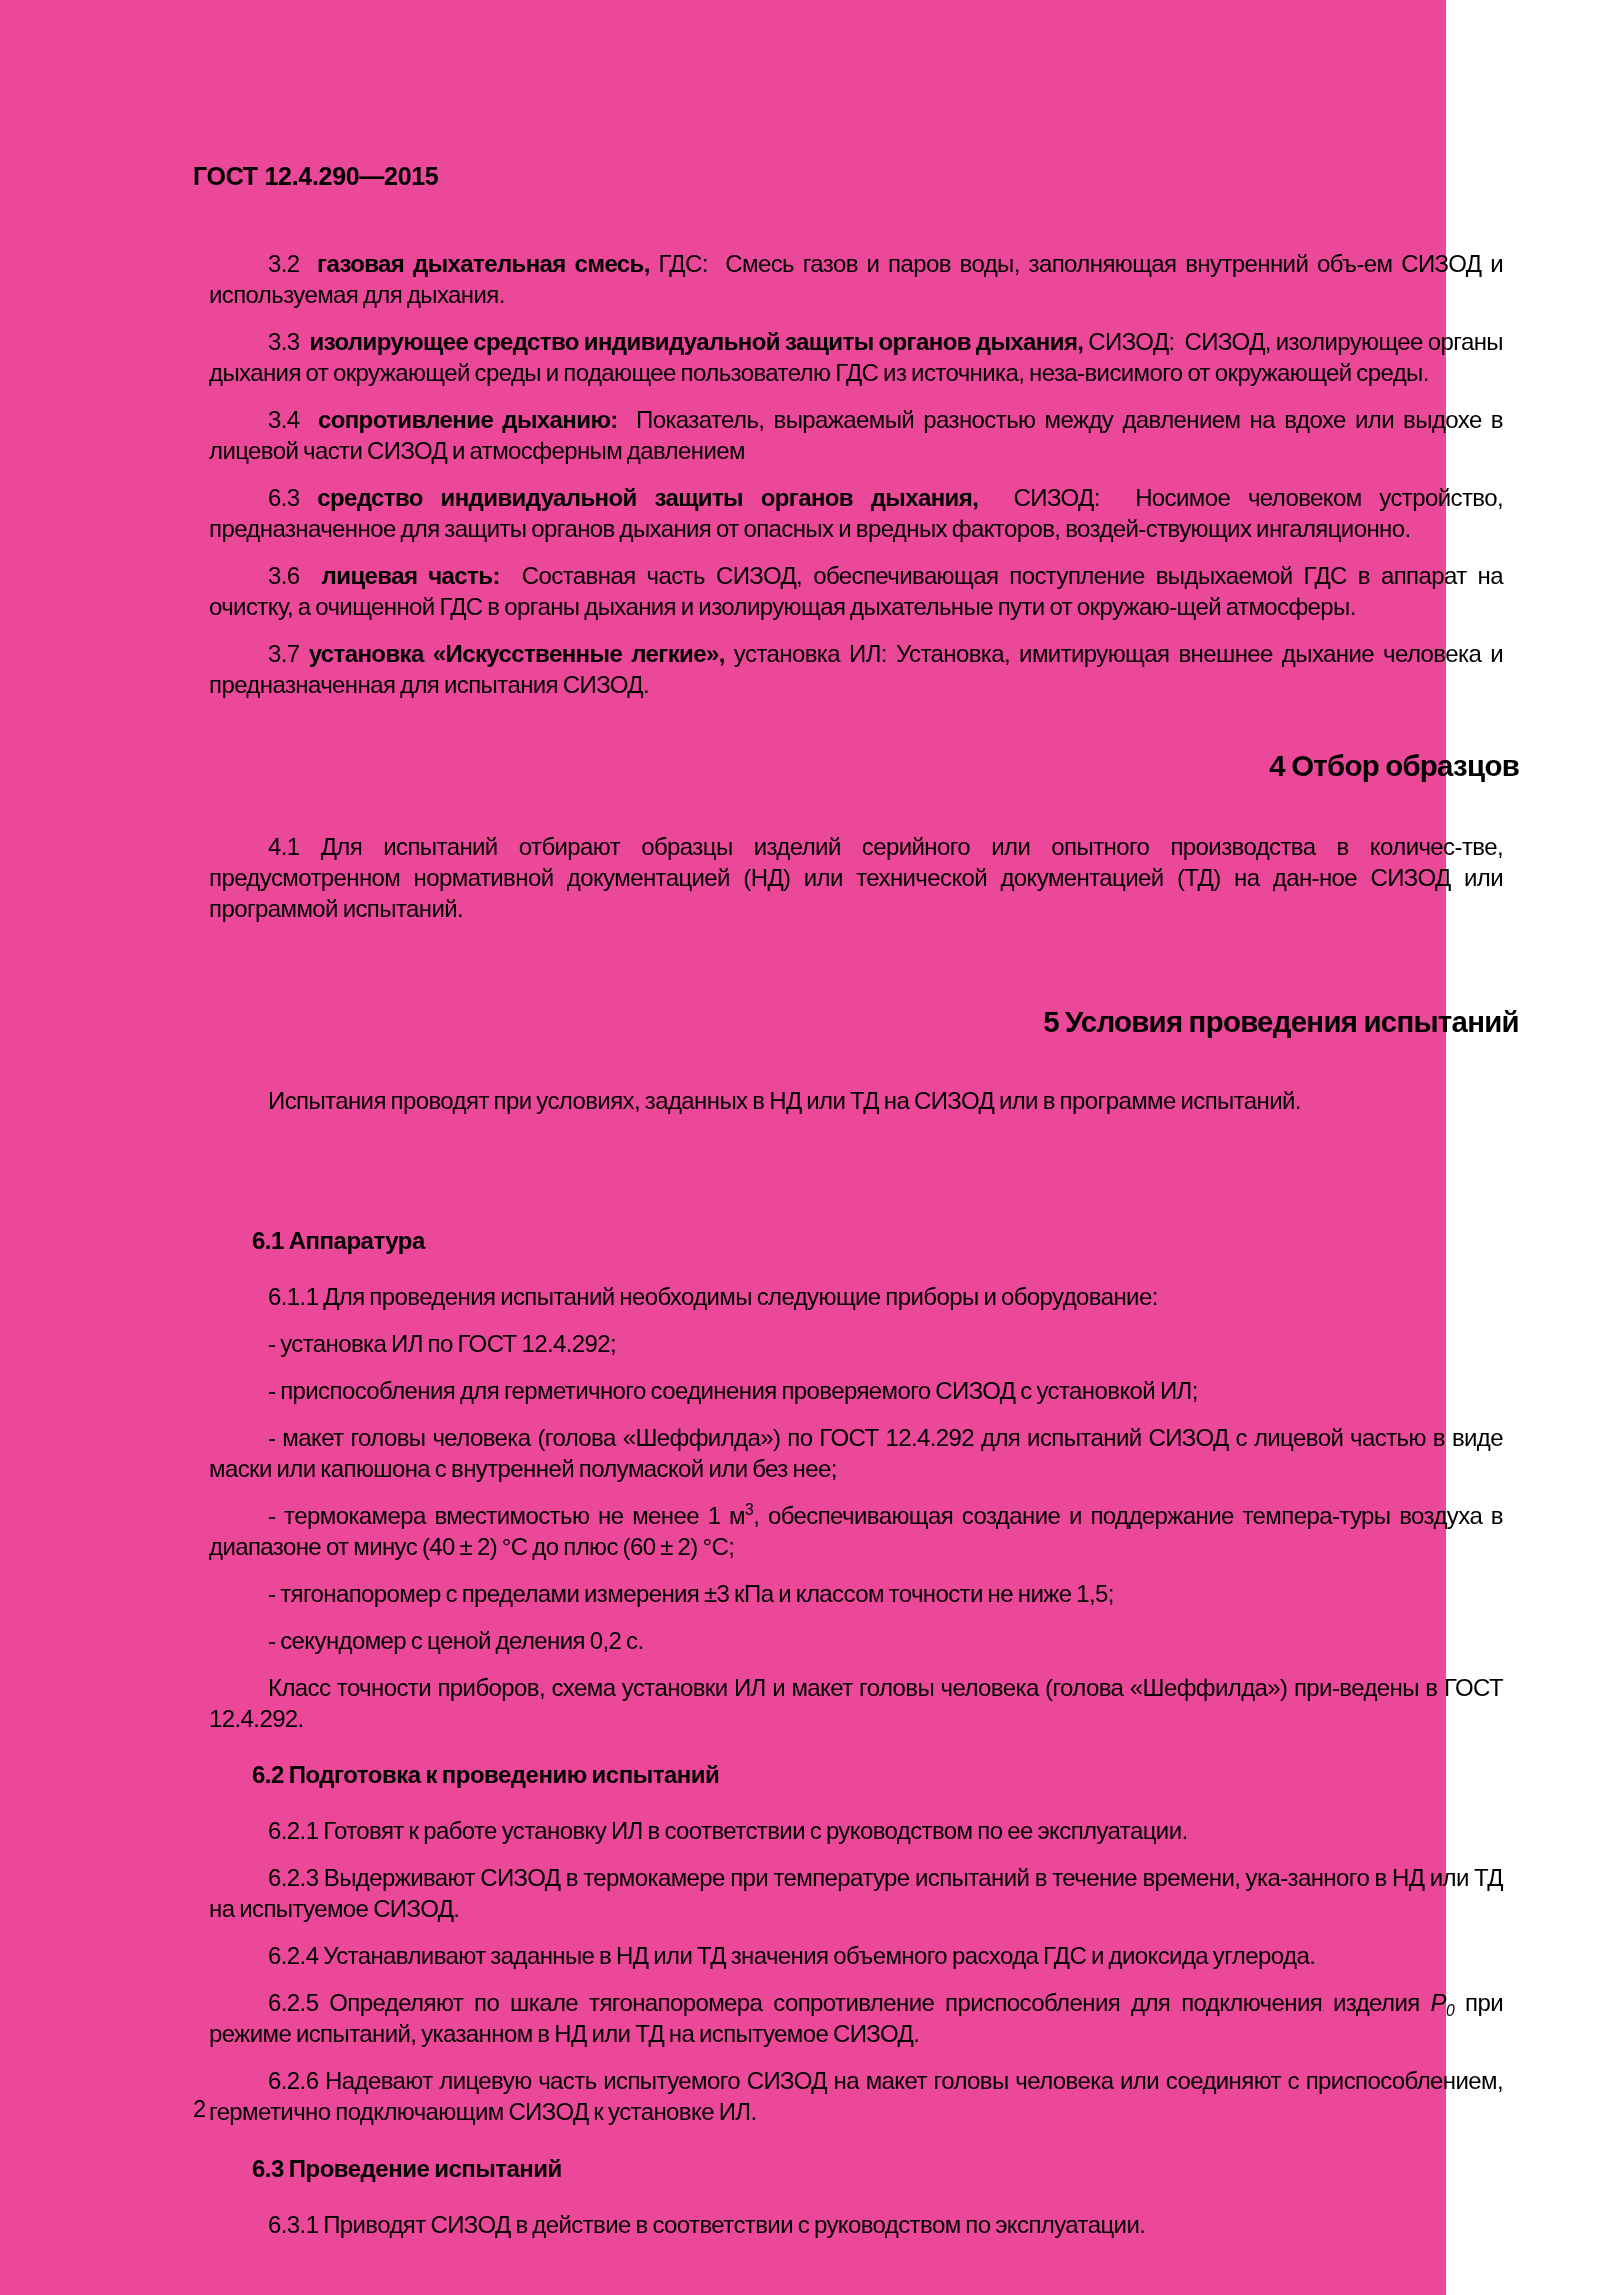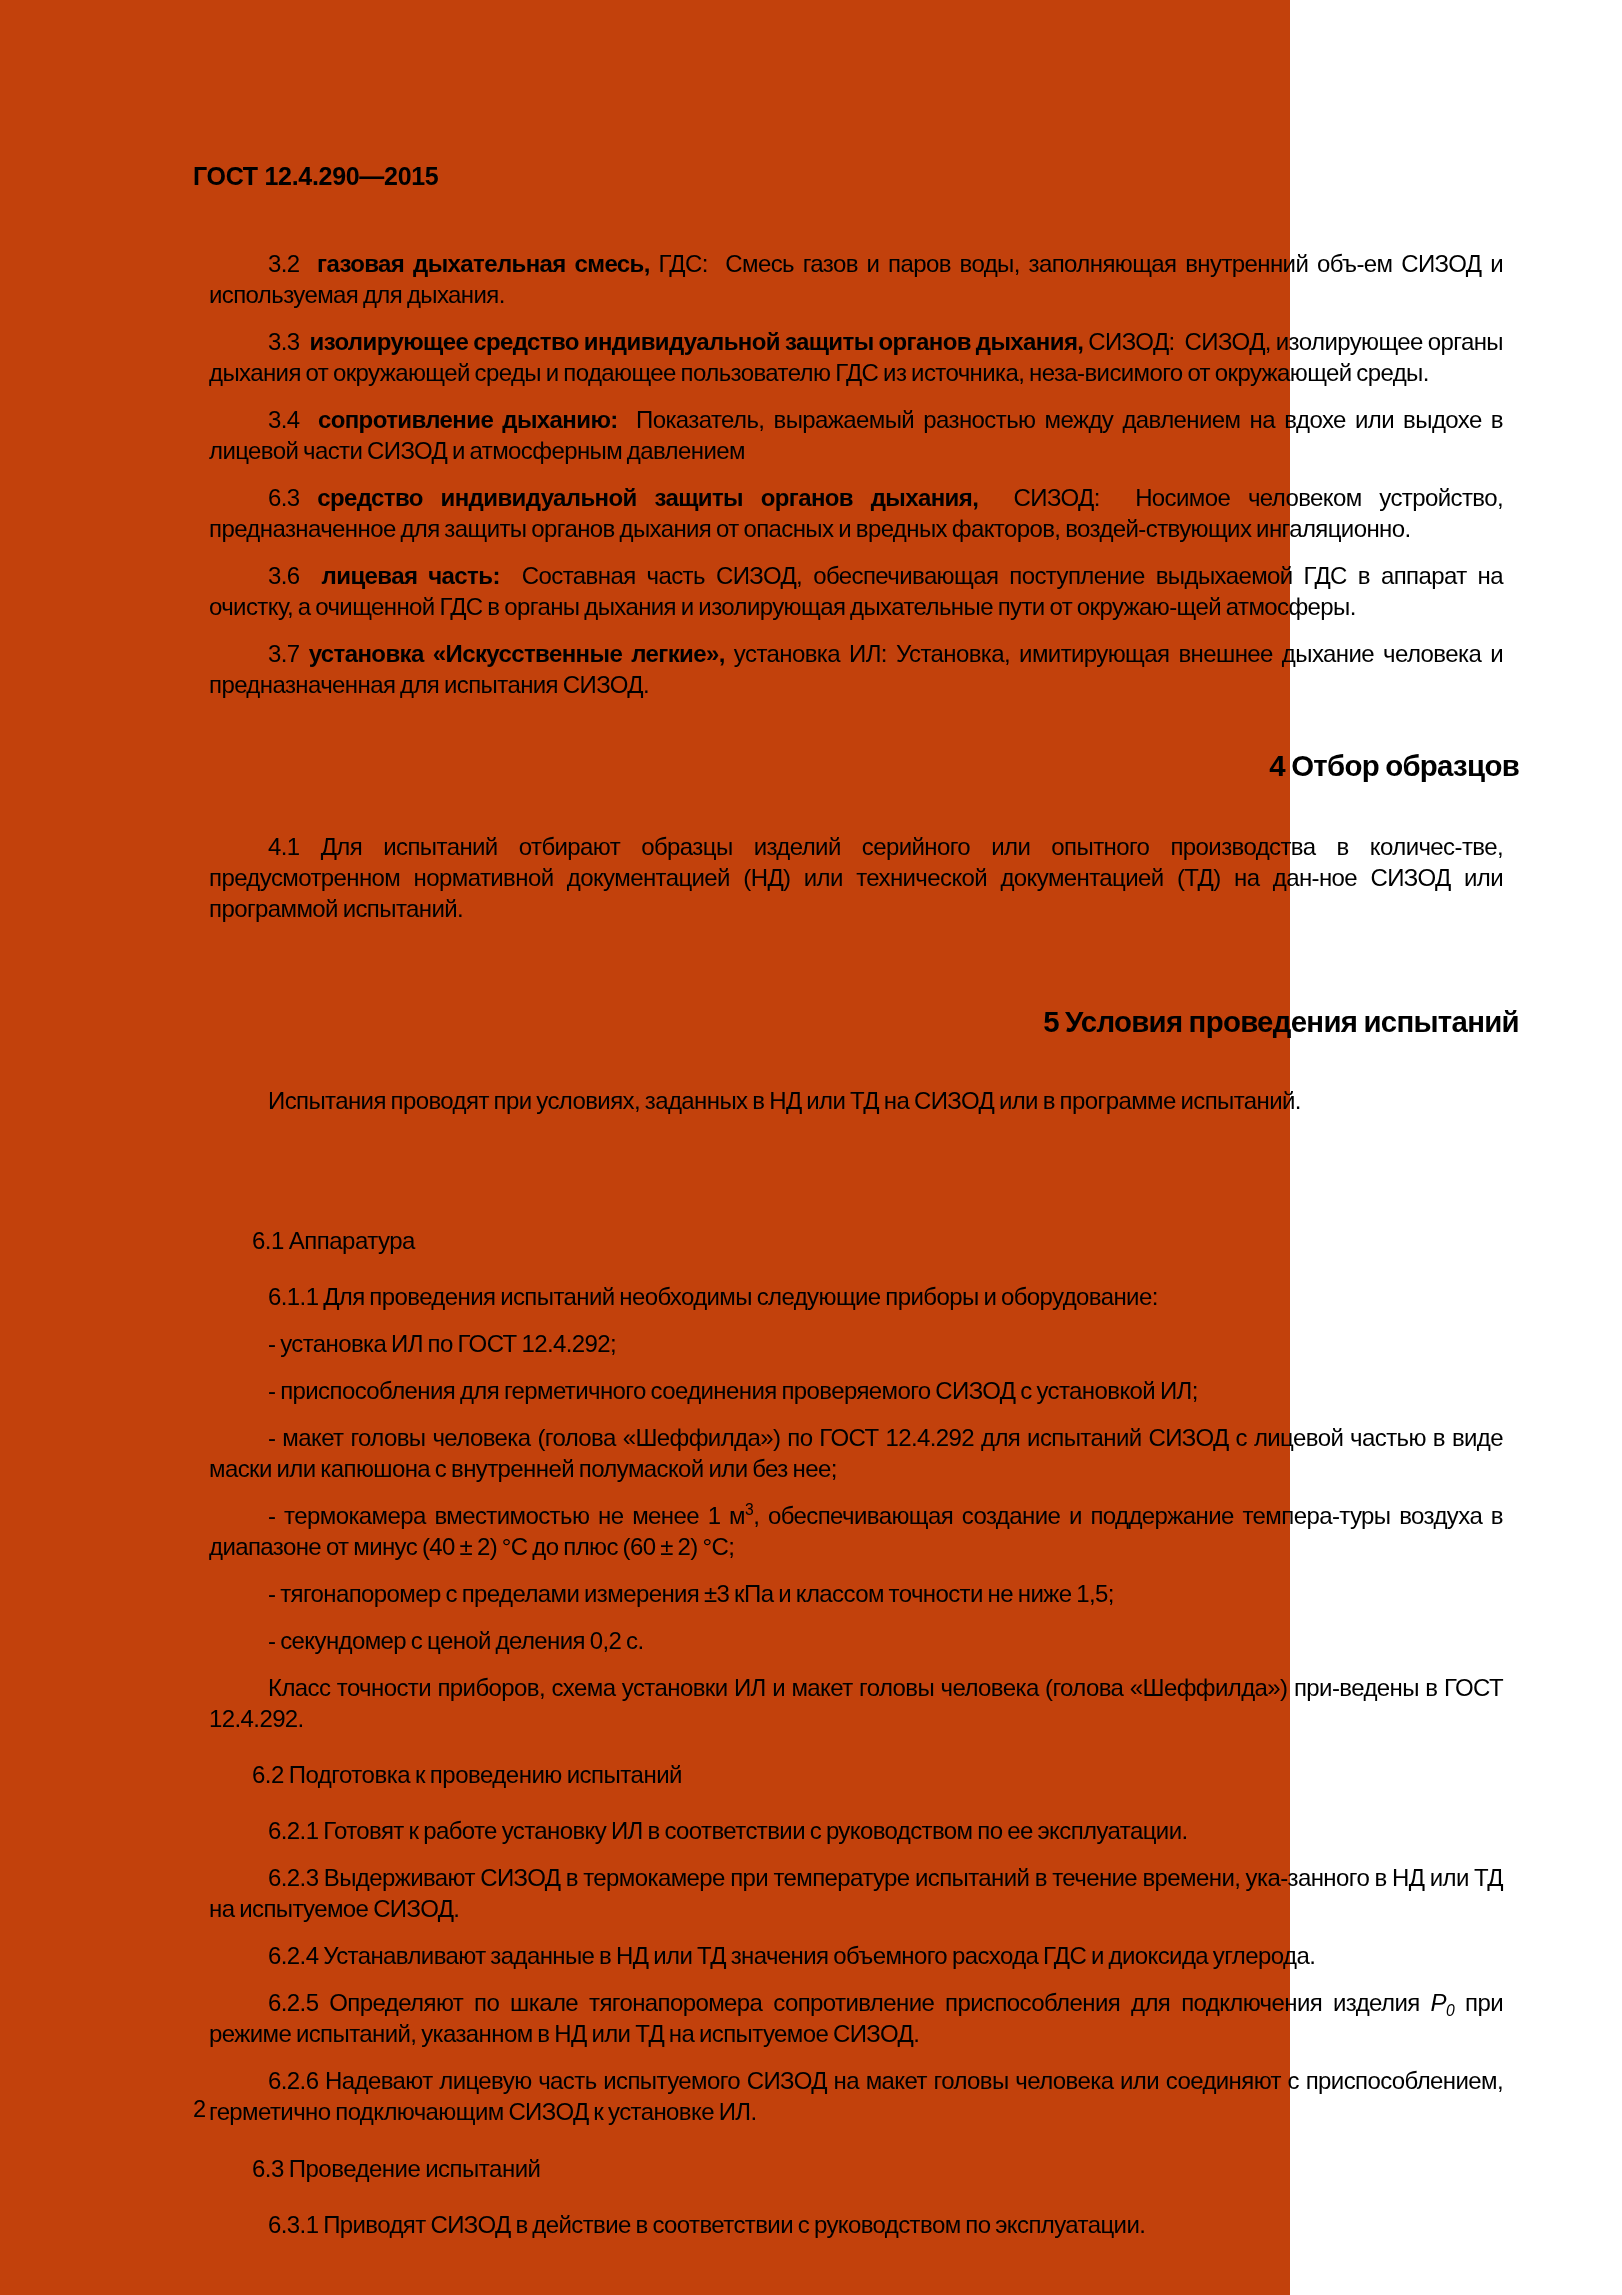--- a/index.html
+++ b/index.html
@@ -1,39 +1,39 @@
 <!DOCTYPE html>
 <html style="font-size:10.5px"><head>
 <meta charset="utf-8">
 <style>
   html, body { margin: 0; padding: 0; background: #ffffff; }
   body { width: 1623px; height: 2295px; position: relative; overflow: hidden; }
   .page {
-    position: absolute; left: 0; top: 0; width: 1290px; height: 2295px;
-    background: #c2410c; color: #000000;
+    position: absolute; left: 0; top: 0; width: 1446px; height: 2295px;
+    background: #ec4899; color: #000000;
     font-family: "Liberation Sans", sans-serif;
   }
   .hdr {
     position: absolute; left: 193px; top: 162px;
     font-size: 25px; font-weight: bold; letter-spacing: -0.3px;
   }
   .content {
     position: absolute; left: 193px; top: 232px; width: 1326px;
     font-size: 24px; line-height: 31px; letter-spacing: -0.6px;
     word-spacing: -1.3px;
   }
   .p { margin: 16px; text-align: justify; text-indent: 59px; hyphens: manual; }
   .p.last-left { text-align-last: left; }
   .b { font-weight: bold; }
   .h1 {
     margin: 0; font-weight: bold; font-size: 29.4px; letter-spacing: -0.7px;
     padding-left: 59px; line-height: 37px; text-align: right;
   }
   .h2 {
-    margin: 0; font-weight: normal; font-size: 24px; letter-spacing: -0.5px;
+    margin: 0; font-weight: bold; font-size: 24px; letter-spacing: -0.5px;
     padding-left: 59px; line-height: 31px;
   }
   .sp-h1-before-4 { height: 31px; }
   .sp-after-h1-4 { height: 31px; }
   .sp-before-h1 { height: 63px; }
   .sp-after-h1 { height: 29.4px; }
   .sp-h2 { height: 9.2px; }
   .pnum {
     position: absolute; left: 193px; top: 2096px; font-size: 23.6px;
   }

